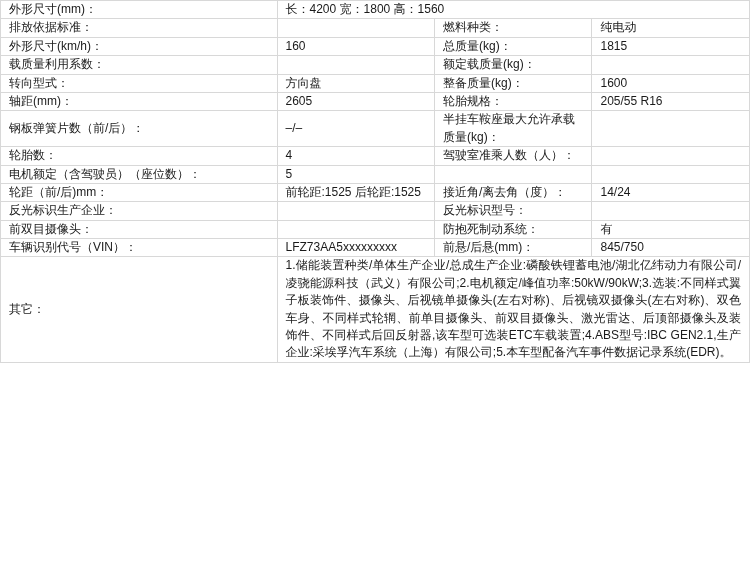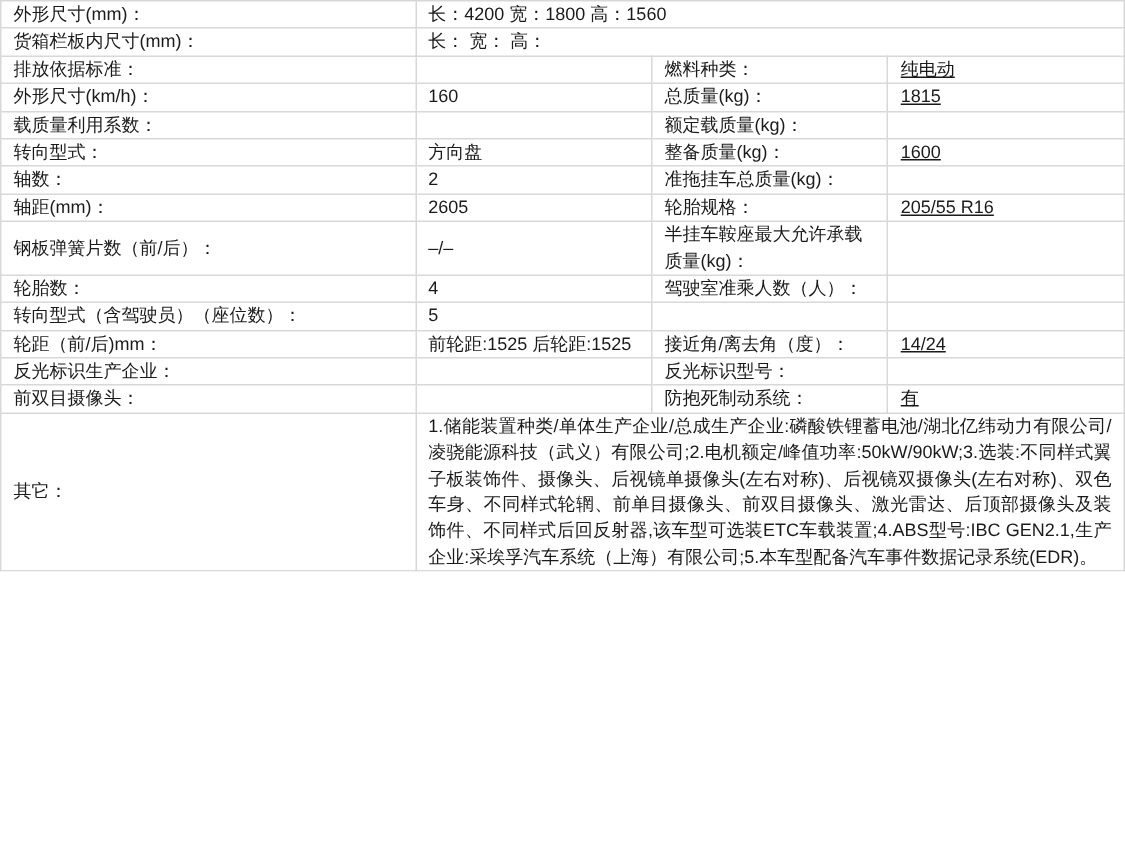--- a/index.html
+++ b/index.html
@@ -35,21 +35,20 @@
     width: 241px;
     background: #ffffff;
     color: #1a1a1a;
     margin-top: 24px;
   }
   .label-cell-2 {
     width: 134px;
   }
   .value-cell-2 {
     width: 241px;
-    text-decoration: underline;
   }
   .wide-value {
     
   }
   .notes-cell {
     text-align: justify;
     line-height: 1.6;
     padding: 8px 10px 10px 8px;
   }
   .multi-line {
@@ -57,24 +56,20 @@
   }
 </style>
 </head>
 <body>
 
 <table class="spec-table">
   <tbody>
     <tr>
       <td class="label-cell">外形尺寸(mm)：</td>
       <td class="value-cell wide-value" colspan="3">长：4200 宽：1800 高：1560</td>
-    </tr>
-    <tr>
-      <td class="label-cell">货箱栏板内尺寸(mm)：</td>
-      <td class="value-cell wide-value" colspan="3">长：  宽：  高：</td>
     </tr>
     <tr>
       <td class="label-cell">排放依据标准：</td>
       <td class="value-cell"></td>
       <td class="label-cell-2 label-cell">燃料种类：</td>
       <td class="value-cell-2 value-cell">纯电动</td>
     </tr>
     <tr>
       <td class="label-cell">外形尺寸(km/h)：</td>
       <td class="value-cell">160</td>
@@ -87,45 +82,39 @@
       <td class="label-cell-2 label-cell">额定载质量(kg)：</td>
       <td class="value-cell-2 value-cell"></td>
     </tr>
     <tr>
       <td class="label-cell">转向型式：</td>
       <td class="value-cell">方向盘</td>
       <td class="label-cell-2 label-cell">整备质量(kg)：</td>
       <td class="value-cell-2 value-cell">1600</td>
     </tr>
     <tr>
-      <td class="label-cell">轴数：</td>
-      <td class="value-cell">2</td>
-      <td class="label-cell-2 label-cell">准拖挂车总质量(kg)：</td>
-      <td class="value-cell-2 value-cell"></td>
-    </tr>
-    <tr>
       <td class="label-cell">轴距(mm)：</td>
       <td class="value-cell">2605</td>
       <td class="label-cell-2 label-cell">轮胎规格：</td>
       <td class="value-cell-2 value-cell">205/55 R16</td>
     </tr>
     <tr>
       <td class="label-cell multi-line">钢板弹簧片数（前/后）：</td>
       <td class="value-cell">–/–</td>
       <td class="label-cell-2 label-cell multi-line">半挂车鞍座最大允许承载质量(kg)：</td>
       <td class="value-cell-2 value-cell"></td>
     </tr>
     <tr>
       <td class="label-cell">轮胎数：</td>
       <td class="value-cell">4</td>
       <td class="label-cell-2 label-cell">驾驶室准乘人数（人）：</td>
       <td class="value-cell-2 value-cell"></td>
     </tr>
     <tr>
-      <td class="label-cell multi-line">转向型式（含驾驶员）（座位数）：</td>
+      <td class="label-cell multi-line">电机额定（含驾驶员）（座位数）：</td>
       <td class="value-cell">5</td>
       <td class="label-cell-2 label-cell"></td>
       <td class="value-cell-2 value-cell"></td>
     </tr>
     <tr>
       <td class="label-cell">轮距（前/后)mm：</td>
       <td class="value-cell">前轮距:1525 后轮距:1525</td>
       <td class="label-cell-2 label-cell">接近角/离去角（度）：</td>
       <td class="value-cell-2 value-cell">14/24</td>
     </tr>
@@ -135,17 +124,23 @@
       <td class="label-cell-2 label-cell">反光标识型号：</td>
       <td class="value-cell-2 value-cell"></td>
     </tr>
     <tr>
       <td class="label-cell">前双目摄像头：</td>
       <td class="value-cell"></td>
       <td class="label-cell-2 label-cell">防抱死制动系统：</td>
       <td class="value-cell-2 value-cell">有</td>
     </tr>
     <tr>
+      <td class="label-cell">车辆识别代号（VIN）：</td>
+      <td class="value-cell">LFZ73AA5xxxxxxxxx</td>
+      <td class="label-cell-2 label-cell">前悬/后悬(mm)：</td>
+      <td class="value-cell-2 value-cell">845/750</td>
+    </tr>
+    <tr>
       <td class="label-cell">其它：</td>
       <td class="value-cell notes-cell" colspan="3">1.储能装置种类/单体生产企业/总成生产企业:磷酸铁锂蓄电池/湖北亿纬动力有限公司/凌骁能源科技（武义）有限公司;2.电机额定/峰值功率:50kW/90kW;3.选装:不同样式翼子板装饰件、摄像头、后视镜单摄像头(左右对称)、后视镜双摄像头(左右对称)、双色车身、不同样式轮辋、前单目摄像头、前双目摄像头、激光雷达、后顶部摄像头及装饰件、不同样式后回反射器,该车型可选装ETC车载装置;4.ABS型号:IBC GEN2.1,生产企业:采埃孚汽车系统（上海）有限公司;5.本车型配备汽车事件数据记录系统(EDR)。</td>
     </tr>
   </tbody>
 </table>
 
 </body></html>

